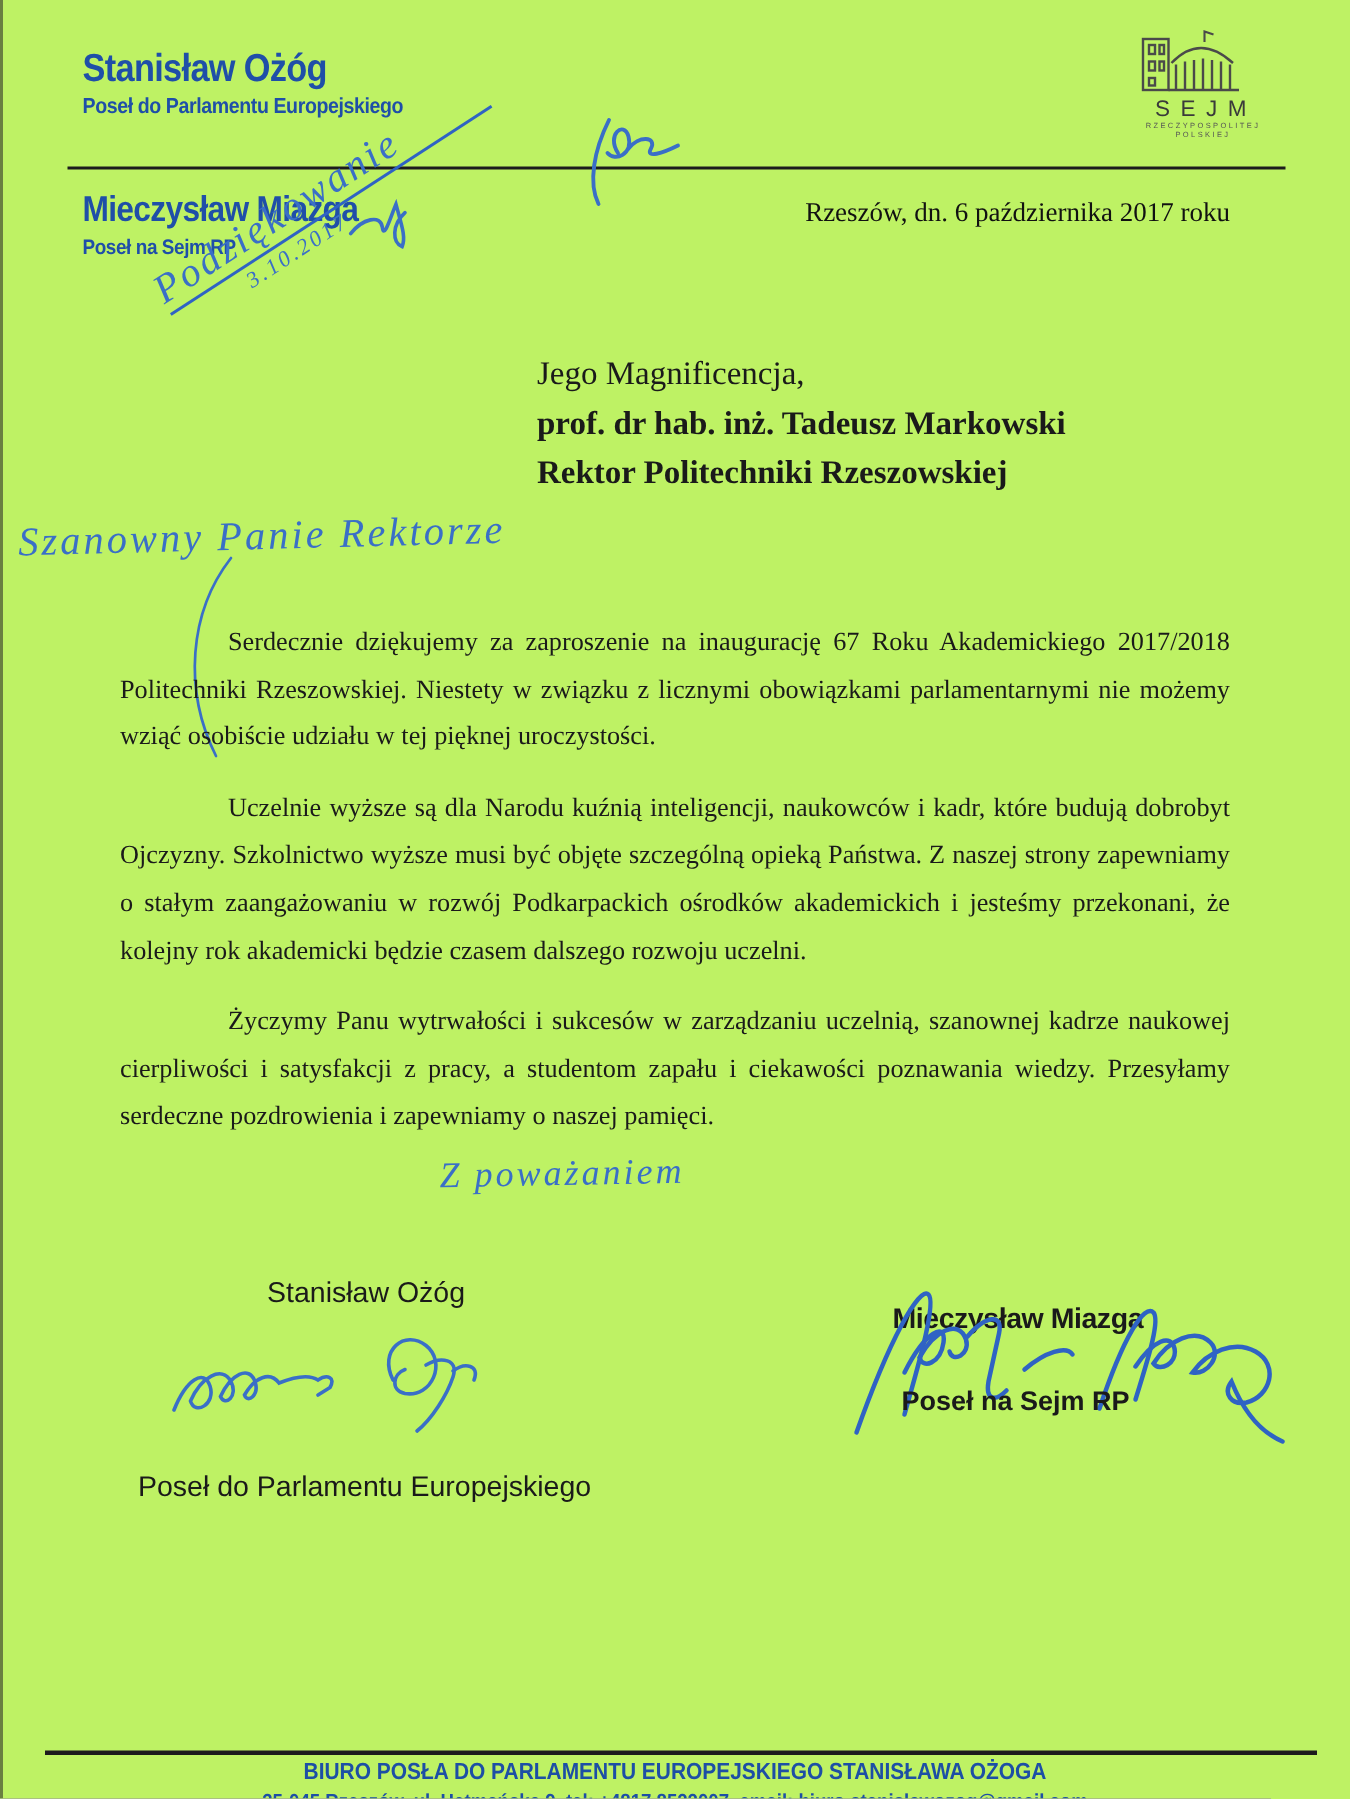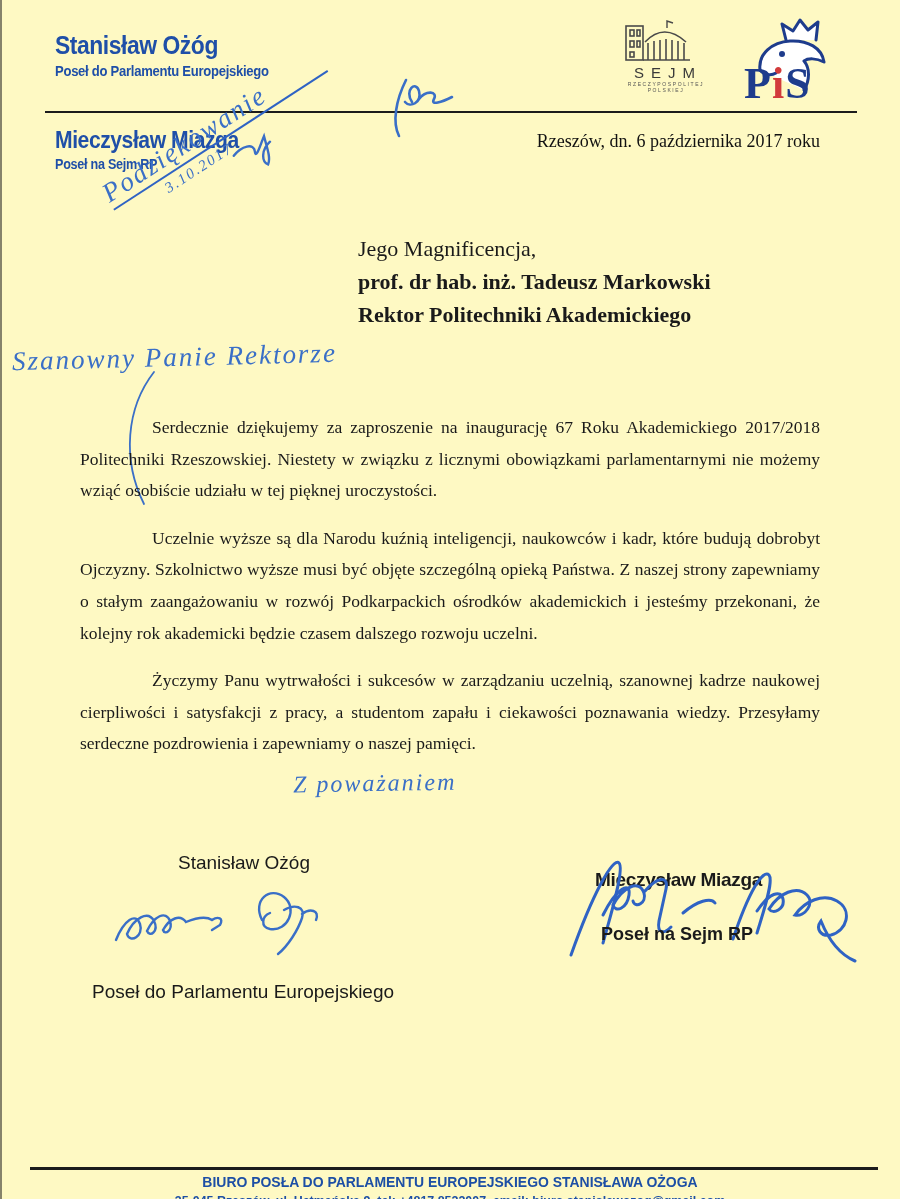--- a/index.html
+++ b/index.html
@@ -1,18 +1,18 @@
 <!DOCTYPE html>
 <html><head>
 <meta charset="utf-8">
 <style>
   html,body{margin:0;padding:0;background:#9a9a9a;}
   .page{
     position:relative;width:900px;height:1199px;margin:0 auto;
-    background:#fef9c3;overflow:hidden;
+    background:#bef264;overflow:hidden;
     font-family:"Liberation Serif", serif;color:#1a1a1a;
   }
   .page::before{ 
     content:"";position:absolute;left:0;top:0;width:2px;height:100%;
     background:#222;opacity:.55;z-index:5;
   }
   
   .sender{position:absolute;left:55px;font-family:"Liberation Sans",sans-serif;}
   .sender .nm{font-weight:bold;letter-spacing:-.5px;transform:scaleX(.88);transform-origin:left;}
   .sender .tt{font-weight:bold;letter-spacing:-.3px;transform:scaleX(.9);transform-origin:left;margin-top:2px;}
@@ -107,33 +107,20 @@
             <path d="M47,10 L47,3 L53,5" stroke-width="1.4"></path>
           </g>
         </svg>
       </span>
       <div class="word">SEJM</div>
       <div class="cap">RZECZYPOSPOLITEJ</div>
       <div class="cap">POLSKIEJ</div>
     </div>
 
 
-    <div class="pis">
-      <span>
-        <svg width="110" height="86" viewBox="0 0 110 86">
-          <g fill="none" stroke="#1e3c8c" stroke-width="3" stroke-linejoin="round" stroke-linecap="round">
-            <path d="M48,22 L44,6 L55,13 L62,2 L70,12 L80,4 L78,22" fill="#fff"></path>
-            <path d="M22,52 C20,36 34,24 52,23 C70,22 84,30 86,44 C78,40 70,40 66,43 C72,50 72,62 66,72" fill="#fff"></path>
-            <path d="M22,52 C26,57 33,58 38,55"></path>
-          </g>
-          <circle cx="44" cy="36" r="3" fill="#1e3c8c"></circle>
-        </svg>
-      </span>
-      <div class="word"><span>P</span><span class="i">i</span><span>S</span></div>
-    </div>
   </div>
 
   <div class="rule"></div>
   <span class="topmark">
     <svg width="85" height="68" viewBox="0 0 85 68">
       <g fill="none" stroke="#3a6fc7" stroke-width="2.6" stroke-linecap="round">
         <path d="M34,8 C24,28 20,50 27,64"></path>
         <path d="M40,30 C32,18 44,8 47,19 C50,31 38,36 33,30"></path>
         <path d="M47,27 C54,18 66,19 62,27 C58,34 70,30 80,25"></path>
       </g>
@@ -154,21 +141,21 @@
     <span>
       <svg width="70" height="34" viewBox="0 0 70 34" style="margin-left:120px;margin-top:-6px;">
         <path d="M10,6 C22,2 34,6 30,14 C26,22 40,10 46,6 C42,18 40,28 34,32 C30,26 36,16 48,14" fill="none" stroke="#3a6fc7" stroke-width="2.4" stroke-linecap="round"></path>
       </svg>
     </span>
   </div>
 
   <div class="addressee">
     <div>Jego Magnificencja,</div>
     <div class="b">prof. dr hab. inż. Tadeusz Markowski</div>
-    <div class="b">Rektor Politechniki Akademickiego</div>
+    <div class="b">Rektor Politechniki Rzeszowskiej</div>
   </div>
 
   <div class="salutation ink">Szanowny Panie Rektorze</div>
   <span class="flourish">
     <svg width="50" height="140" viewBox="0 0 50 140">
       <path d="M36,4 C8,40 4,92 26,136" fill="none" stroke="#3a6fc7" stroke-width="1.8" stroke-linecap="round"></path>
     </svg>
   </span>
 
   <div class="body">

